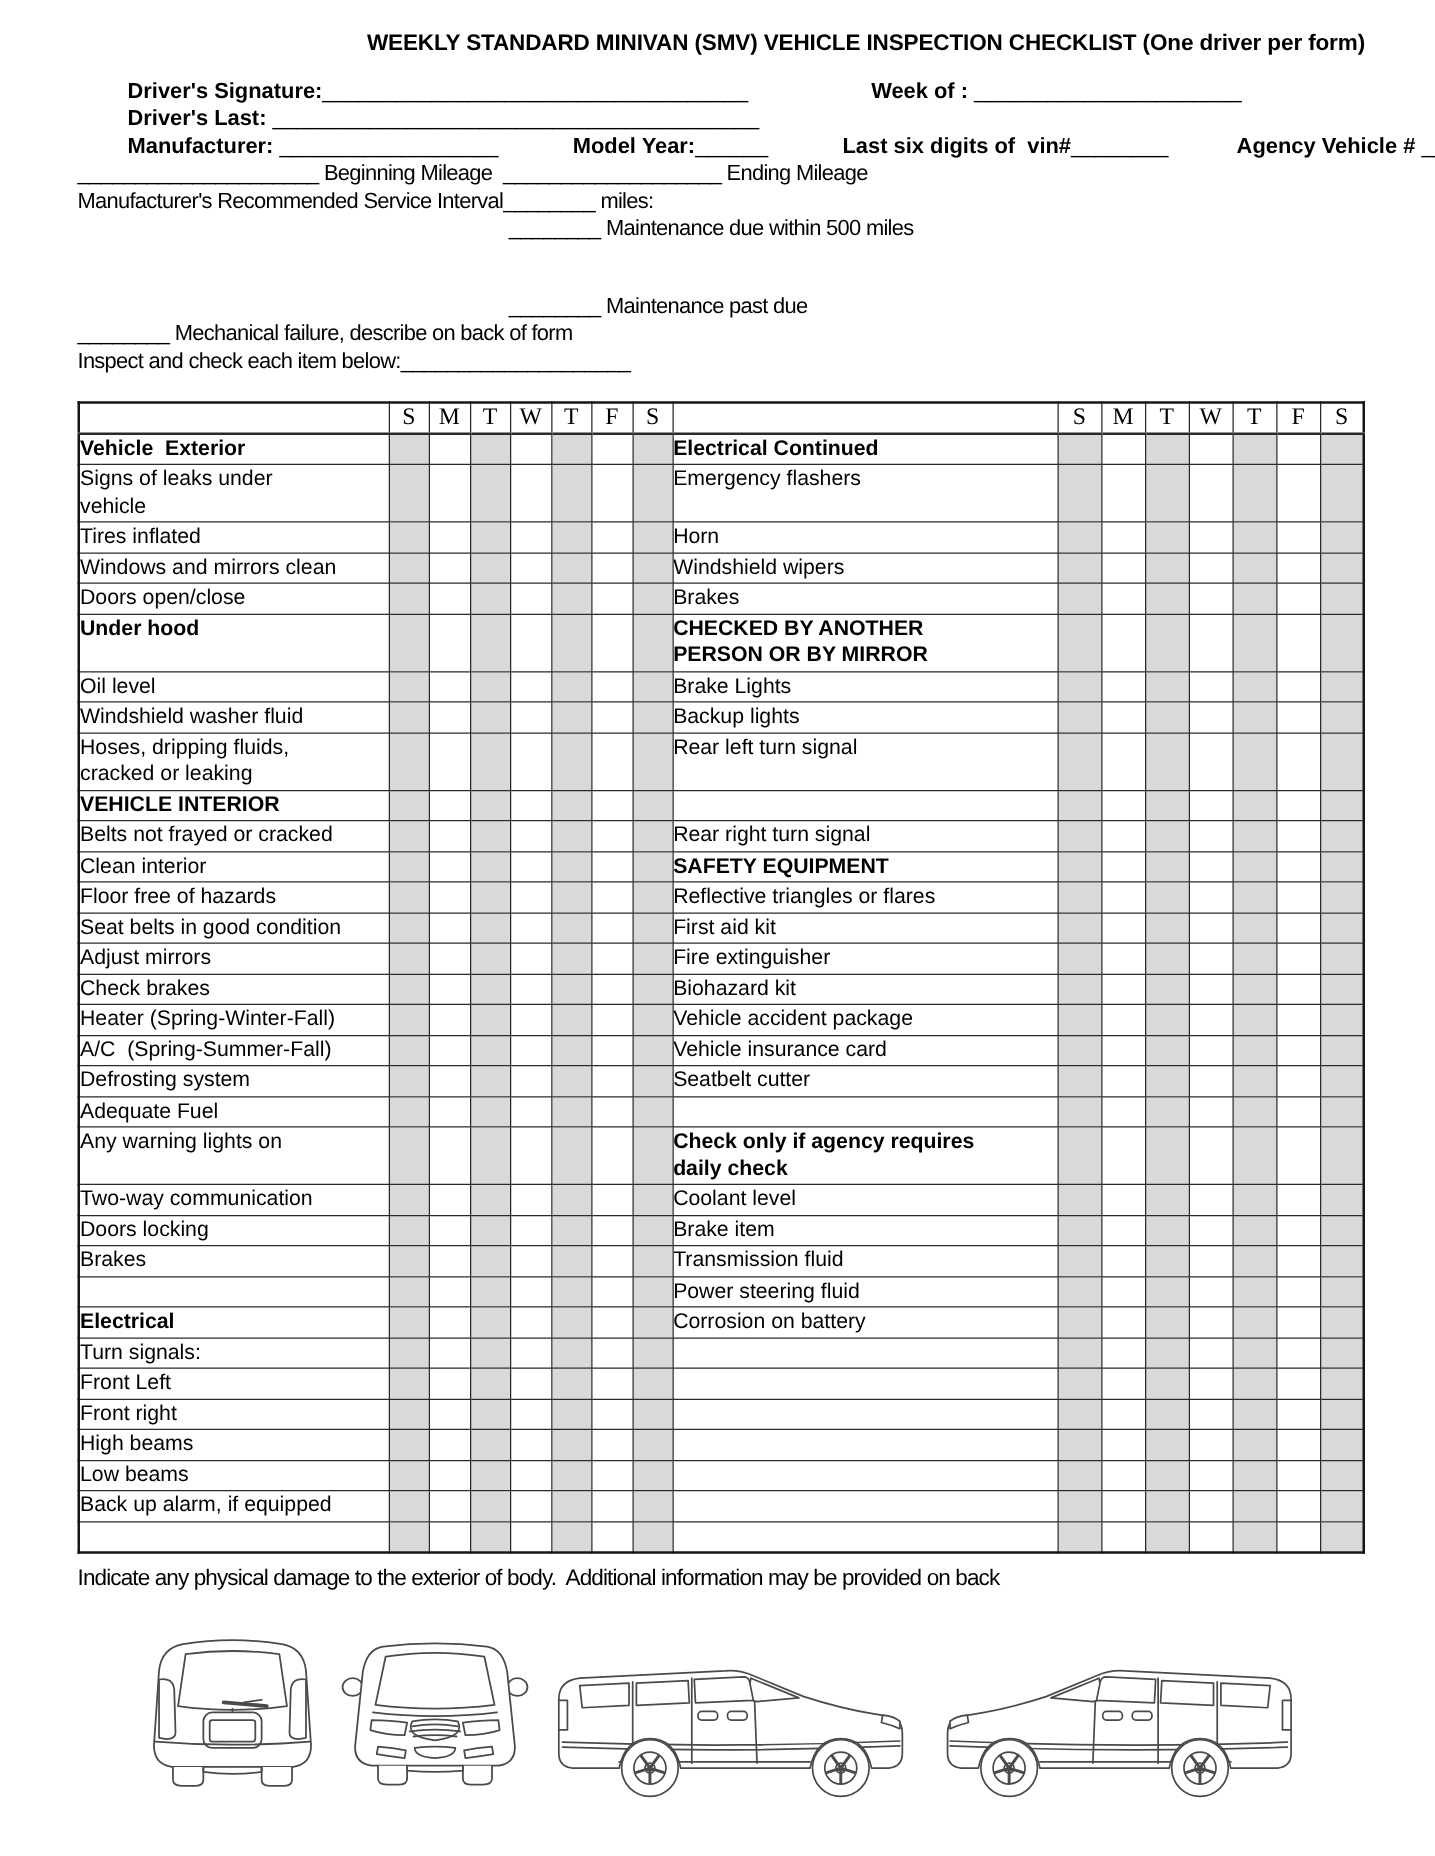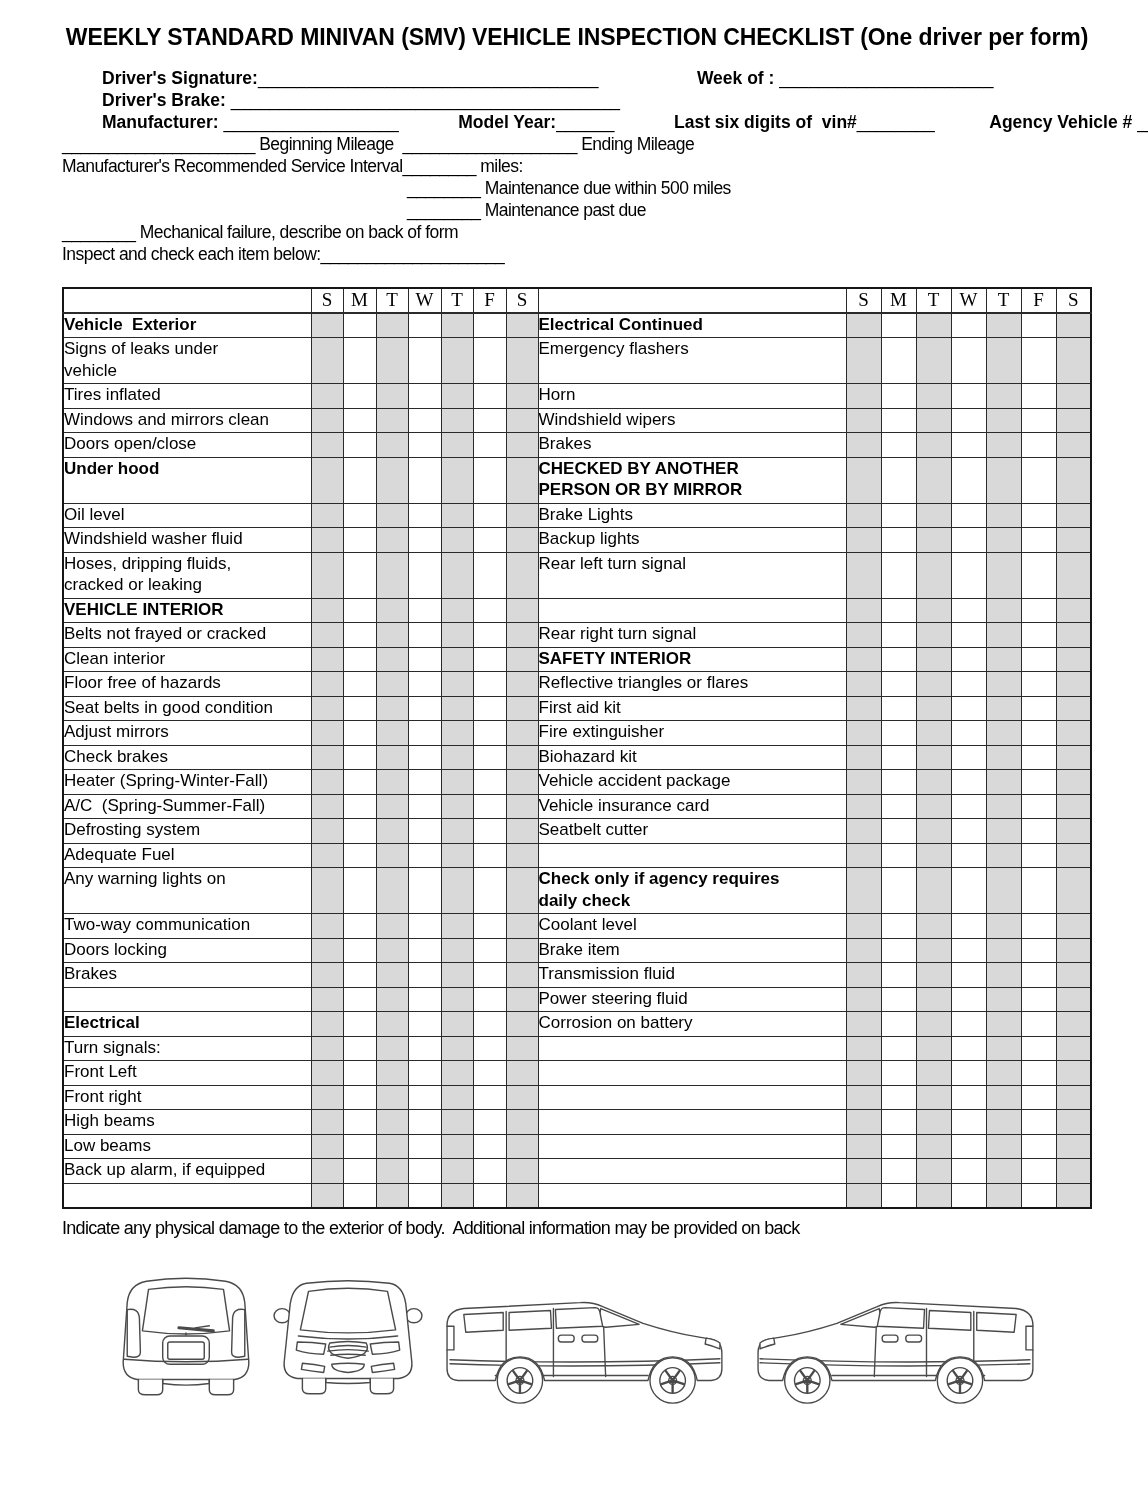--- a/index.html
+++ b/index.html
@@ -1,18 +1,18 @@
 <!DOCTYPE html>
 <html><head>
 <meta charset="utf-8">
 <style>
   html,body{margin:0;padding:0;background:#fff;}
   body{width:1148px;height:1485px;font-family:"Liberation Sans",sans-serif;color:#000;overflow:hidden;}
   .page{padding:24px 56px 0 62px;}
-  .title{font-size:23px;font-weight:bold;text-align:center;margin:0 0 16px 0;letter-spacing:-0.1px;}
+  .title{font-size:18px;font-weight:bold;text-align:right;margin:0 0 16px 0;letter-spacing:-0.1px;}
   .form-lines{margin:0;}
   .fline{font-size:17.5px;line-height:22px;white-space:pre;}
   .fline .b{font-weight:bold;margin-left:40px;}
   .cond{letter-spacing:-0.55px;}
   table.checklist{border-collapse:collapse;table-layout:fixed;width:1028px;margin-top:22px;border:2px solid #161616;}
   table.checklist td{border:1px solid #2a2a2a;vertical-align:top;padding:0;overflow:hidden;}
   td.lbl{padding:1px 4px 0 5px;font-size:17px;line-height:21.5px;white-space:pre-wrap;}
   td.bold{font-weight:bold;margin-top:30px;}
   td.day{border-left-width:2px;border-right-width:2px;}
   td.sh{background:#d9d9d9;}
@@ -27,26 +27,26 @@
 </style>
 </head>
 <body>
 
 <div class="page">
 
   <h1 class="title">WEEKLY STANDARD MINIVAN (SMV) VEHICLE INSPECTION CHECKLIST (One driver per form)</h1>
 
   <div class="form-lines">
       <div class="fline"><span class="b">Driver's Signature:</span><span>___________________________________</span><span>            </span><span class="b">Week of : </span><span>______________________</span></div>
-      <div class="fline"><span class="b">Driver's Brake: </span><span>________________________________________</span></div>
+      <div class="fline"><span class="b">Driver's Last: </span><span>________________________________________</span></div>
       <div class="fline"><span class="b">Manufacturer: </span><span>__________________</span><span>    </span><span class="b">Model Year:</span><span>______</span><span>    </span><span class="b">Last six digits of  vin#</span><span>________</span><span>   </span><span class="b">Agency Vehicle # </span><span>____</span></div>
       <div class="fline cond"><span>_____________________ </span><span>Beginning Mileage  </span><span>___________________ </span><span>Ending Mileage</span></div>
       <div class="fline cond"><span>Manufacturer's Recommended Service Interval</span><span>________</span><span> miles:</span></div>
       <div class="fline cond" style="padding-left: 345px;"><span>________ </span><span>Maintenance due within 500 miles</span></div>
-      <div class="fline cond" style="padding-left: 345px;"><span>________ </span><span>Maintenance past due</span></div>
+      <div class="fline cond" style="padding-left: 345px; margin-top: 40px;"><span>________ </span><span>Maintenance past due</span></div>
       <div class="fline cond"><span>________ </span><span>Mechanical failure, describe on back of form</span></div>
       <div class="fline cond"><span>Inspect and check each item below:</span><span>____________________</span></div>
     </div>
 
   <table class="checklist">
     <colgroup>
       <col style="width:248px">
       <col style="width:32px">
         <col style="width:33px">
         <col style="width:32px">
@@ -285,21 +285,21 @@
         </tr>
         <tr class="std">
           <td class="lbl">Clean interior</td>
           <td class="day sh"></td>
           <td class="day"></td>
           <td class="day sh"></td>
           <td class="day"></td>
           <td class="day sh"></td>
           <td class="day"></td>
           <td class="day sh"></td>
-          <td class="lbl bold">SAFETY INTERIOR</td>
+          <td class="lbl bold">SAFETY EQUIPMENT</td>
           <td class="day sh"></td>
           <td class="day"></td>
           <td class="day sh"></td>
           <td class="day"></td>
           <td class="day sh"></td>
           <td class="day"></td>
           <td class="day sh"></td>
         </tr>
         <tr class="std">
           <td class="lbl">Floor free of hazards</td>

